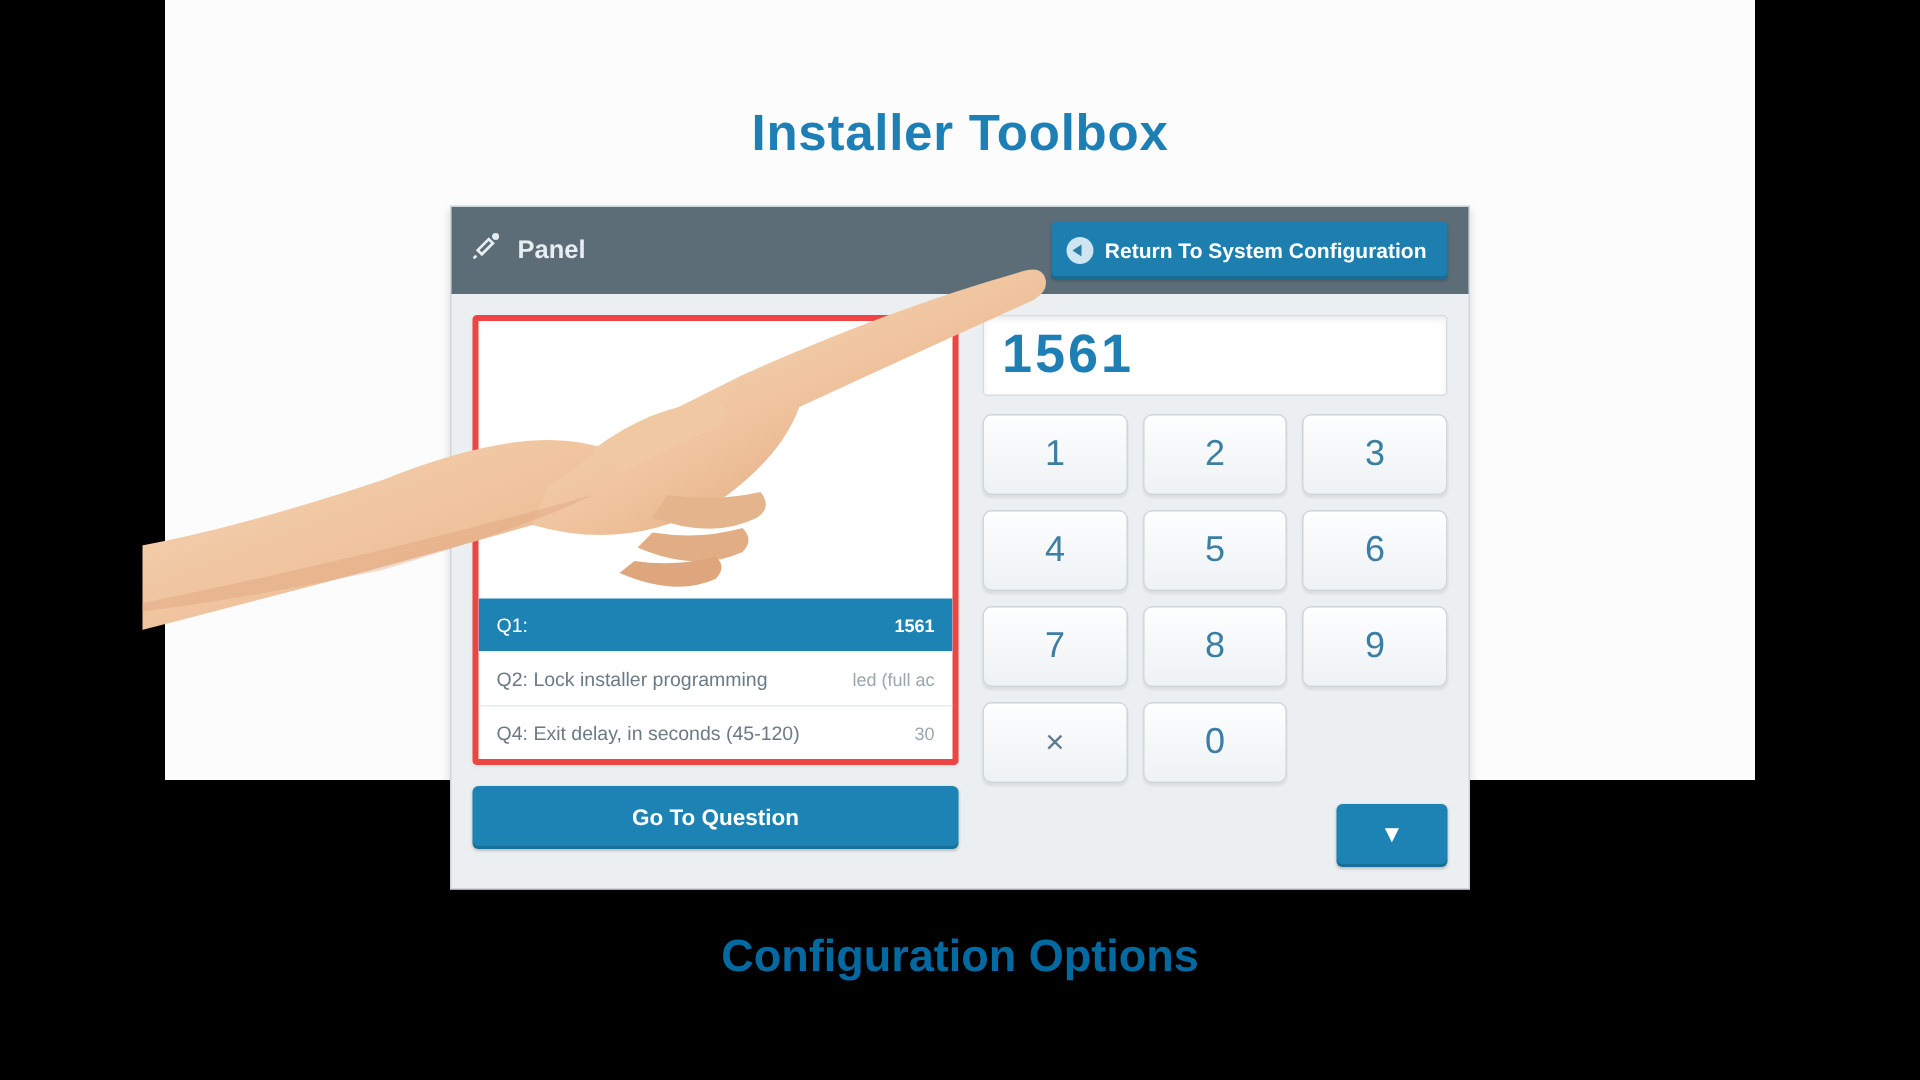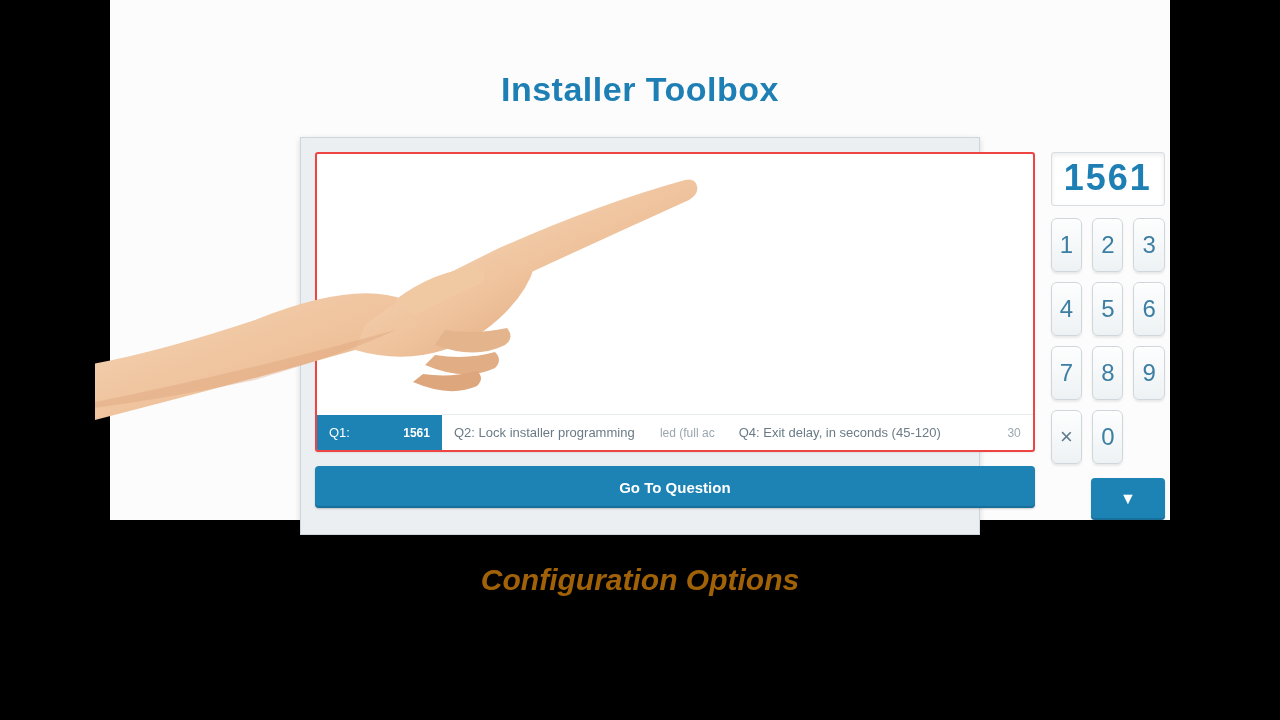--- a/index.html
+++ b/index.html
@@ -94,29 +94,28 @@
     padding: 14px;
     gap: 16px;
   }
   .left-col {
     flex: 1;
     display: flex;
     flex-direction: column;
   }
   .list-card {
     background: #fff;
-    border: 2px solid #ef4444;
+    border: 4px solid #ef4444;
     border-radius: 3px;
     min-height: 300px;
     box-shadow: inset 0 1px 0 #fff, 0 1px 2px rgba(0,0,0,0.06);
     display:flex;
-    flex-direction:row;
+    flex-direction:column;
     justify-content:flex-end;
     overflow:hidden;
-    align-items:flex-end;
   }
   .row {
     display: flex;
     align-items: center;
     font-size: 13px;
     color: #6a7b86;
     padding: 10px 12px;
     border-top: 1px solid #e7ecee;
   }
   .row.sel {
@@ -191,45 +190,59 @@
     background: #1d83b5;
     border: none;
     border-radius: 4px;
     color: #fff;
     font-size: 16px;
     cursor: pointer;
     box-shadow: inset 0 -2px 0 rgba(0,0,0,0.15), 0 1px 2px rgba(0,0,0,0.2);
   }
 
   .subtitle {
-    color: #a16207;
+    color: #0369a1;
     font-size: 30px;
     font-weight: 700;
     margin-top: 28px;
-    font-style: italic;
   }
 
   
   .hand {
     position: absolute;
     left: 95px;
     top: 150px;
     width: 640px;
     height: 380px;
     pointer-events: none;
     z-index: 50;
   }
 </style>
 </head>
 <body>
 
 <div class="letterbox">
   <div class="title">Installer Toolbox</div>
 
   <div class="panel">
+    <div class="top-bar">
+      <span class="tools-icon">
+        <svg width="22" height="22" viewBox="0 0 24 24" fill="none" stroke="#e6eef2" stroke-width="2">
+          <path d="M14 7l3 3-8 8-3-3 8-8z"></path>
+          <path d="M5 19l-2 2"></path>
+          <path d="M17 4l3 3"></path>
+          <circle cx="19" cy="5" r="1.5"></circle>
+        </svg>
+      </span>
+      <span class="panel-title">Panel</span>
+      <button class="return-btn">
+        <span class="return-icon"></span>
+        <span>Return To System Configuration</span>
+      </button>
+    </div>
 
     <div class="panel-body">
       <div class="left-col">
         <div class="list-card">
           <div class="row sel">
             <span class="qlabel"><span>Q1:</span> <span></span></span>
             <span class="qval">1561</span>
           </div>
           <div class="row">
             <span class="qlabel"><span>Q2:</span> <span>Lock installer programming</span></span>

